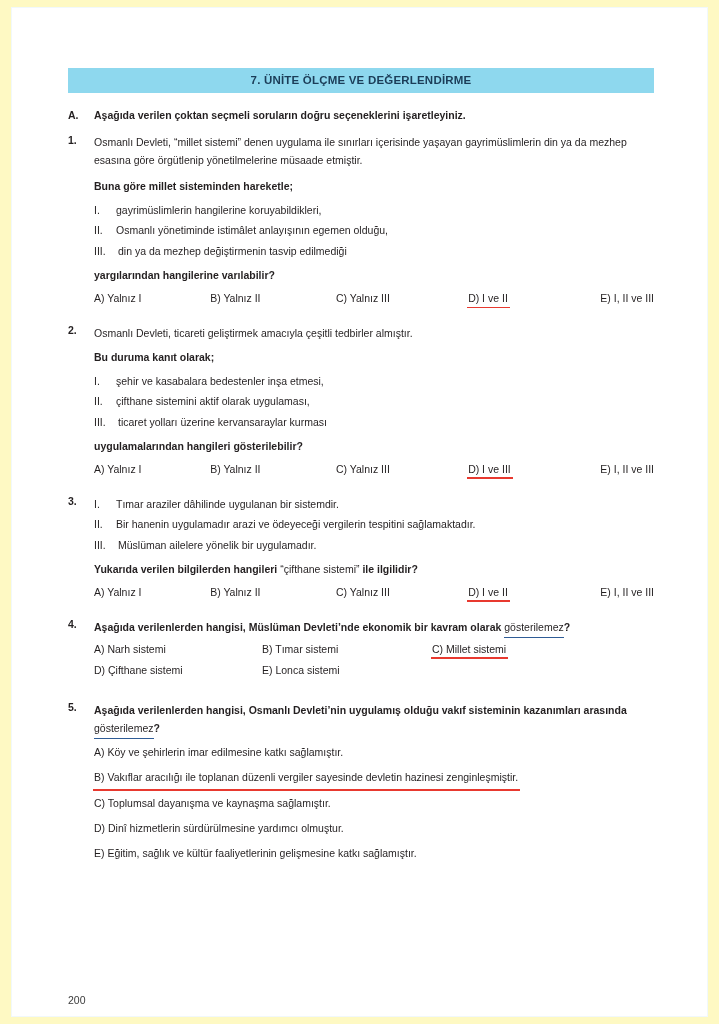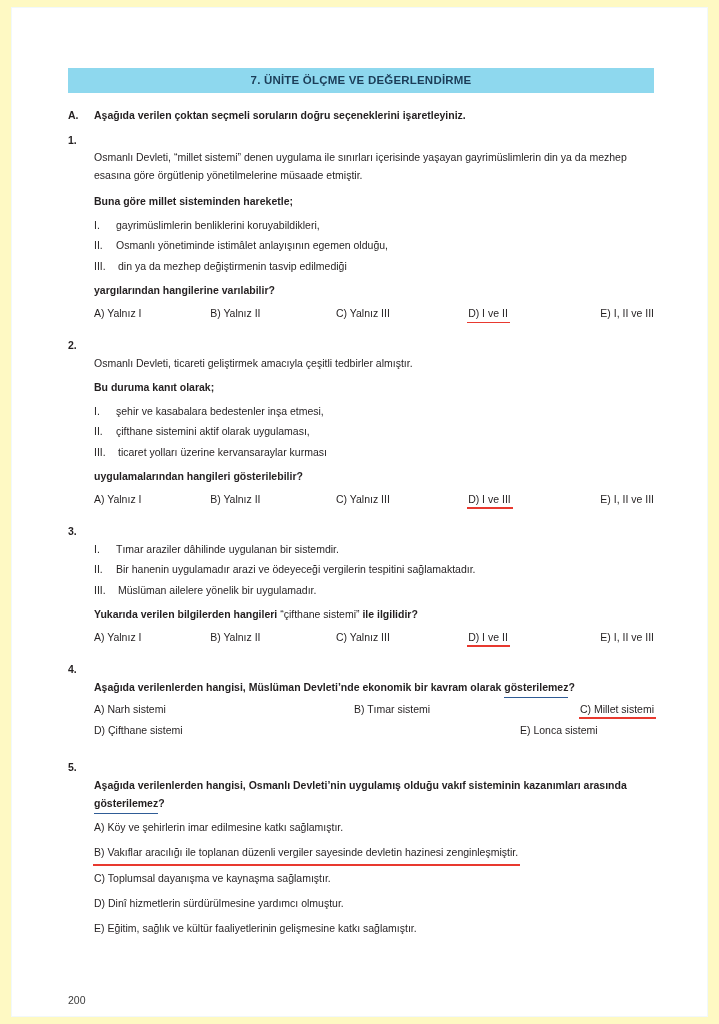--- a/index.html
+++ b/index.html
@@ -73,21 +73,20 @@
   .q-num {
     width: 26px;
     flex: 0 0 26px;
     font-size: 10.5px;
     font-weight: bold;
     padding-top: 0.5px;
   }
   .q-body {
     flex: 1 1 auto;
     min-width: 0;
-    margin-top: 15px;
   }
   .q-stem {
     font-size: 10.5px;
     line-height: 1.72;
   }
   .q-stem.bold {
     font-weight: bold;
   }
   .q-lead {
     font-size: 10.5px;
@@ -150,49 +149,48 @@
     position: absolute;
     left: -1px;
     right: -2px;
     bottom: -4px;
     height: 1.3px;
     background: #e8392f;
   }
   .underline-blue {
     position: relative;
     display: inline-block;
-    font-weight: bold;
+    font-weight: normal;
     text-align: right;
   }
   .underline-blue::after {
     content: "";
     position: absolute;
     left: 0;
     right: 0;
     bottom: -2px;
     height: 1.2px;
     background: #2f5c96;
   }
 
   
   .opts-grid {
     margin-top: 7px;
     font-size: 10.5px;
   }
   .opts-grid .grow {
     display: flex;
     margin-bottom: 9px;
-    justify-content: space-between;
   }
   .opts-grid .cell {
     position: relative;
     white-space: nowrap;
   }
   .opts-grid .c1 { width: 168px; }
-  .opts-grid .c2 { width: 134px; }
+  .opts-grid .c2 { width: 170px; }
   .opts-grid .c3 { width: auto; }
 
   
   .opts-stack {
     margin-top: 6px;
     font-size: 10.5px;
   }
   .opts-stack .srow {
     line-height: 1.75;
     margin-bottom: 7px;
@@ -225,21 +223,21 @@
       </div>
 
       <div class="q">
         <div class="q-num">1.</div>
         <div class="q-body">
           <div class="q-stem">Osmanlı Devleti, “millet sistemi” denen uygulama ile sınırları içerisinde yaşayan gayrimüslimlerin din ya da mezhep esasına göre örgütlenip yönetilmelerine müsaade etmiştir.</div>
           <div class="q-lead">Buna göre millet sisteminden hareketle;</div>
           <div class="roman-list">
             <div class="roman-item">
               <span class="roman-label">I.</span>
-              <span>gayrimüslimlerin benliklerini koruyabildikleri,</span>
+              <span>gayrimüslimlerin hangilerine koruyabildikleri,</span>
             </div>
             <div class="roman-item">
               <span class="roman-label">II.</span>
               <span>Osmanlı yönetiminde istimâlet anlayışının egemen olduğu,</span>
             </div>
             <div class="roman-item">
               <span class="roman-label w3">III.</span>
               <span>din ya da mezhep değiştirmenin tasvip edilmediği</span>
             </div>
           </div>

